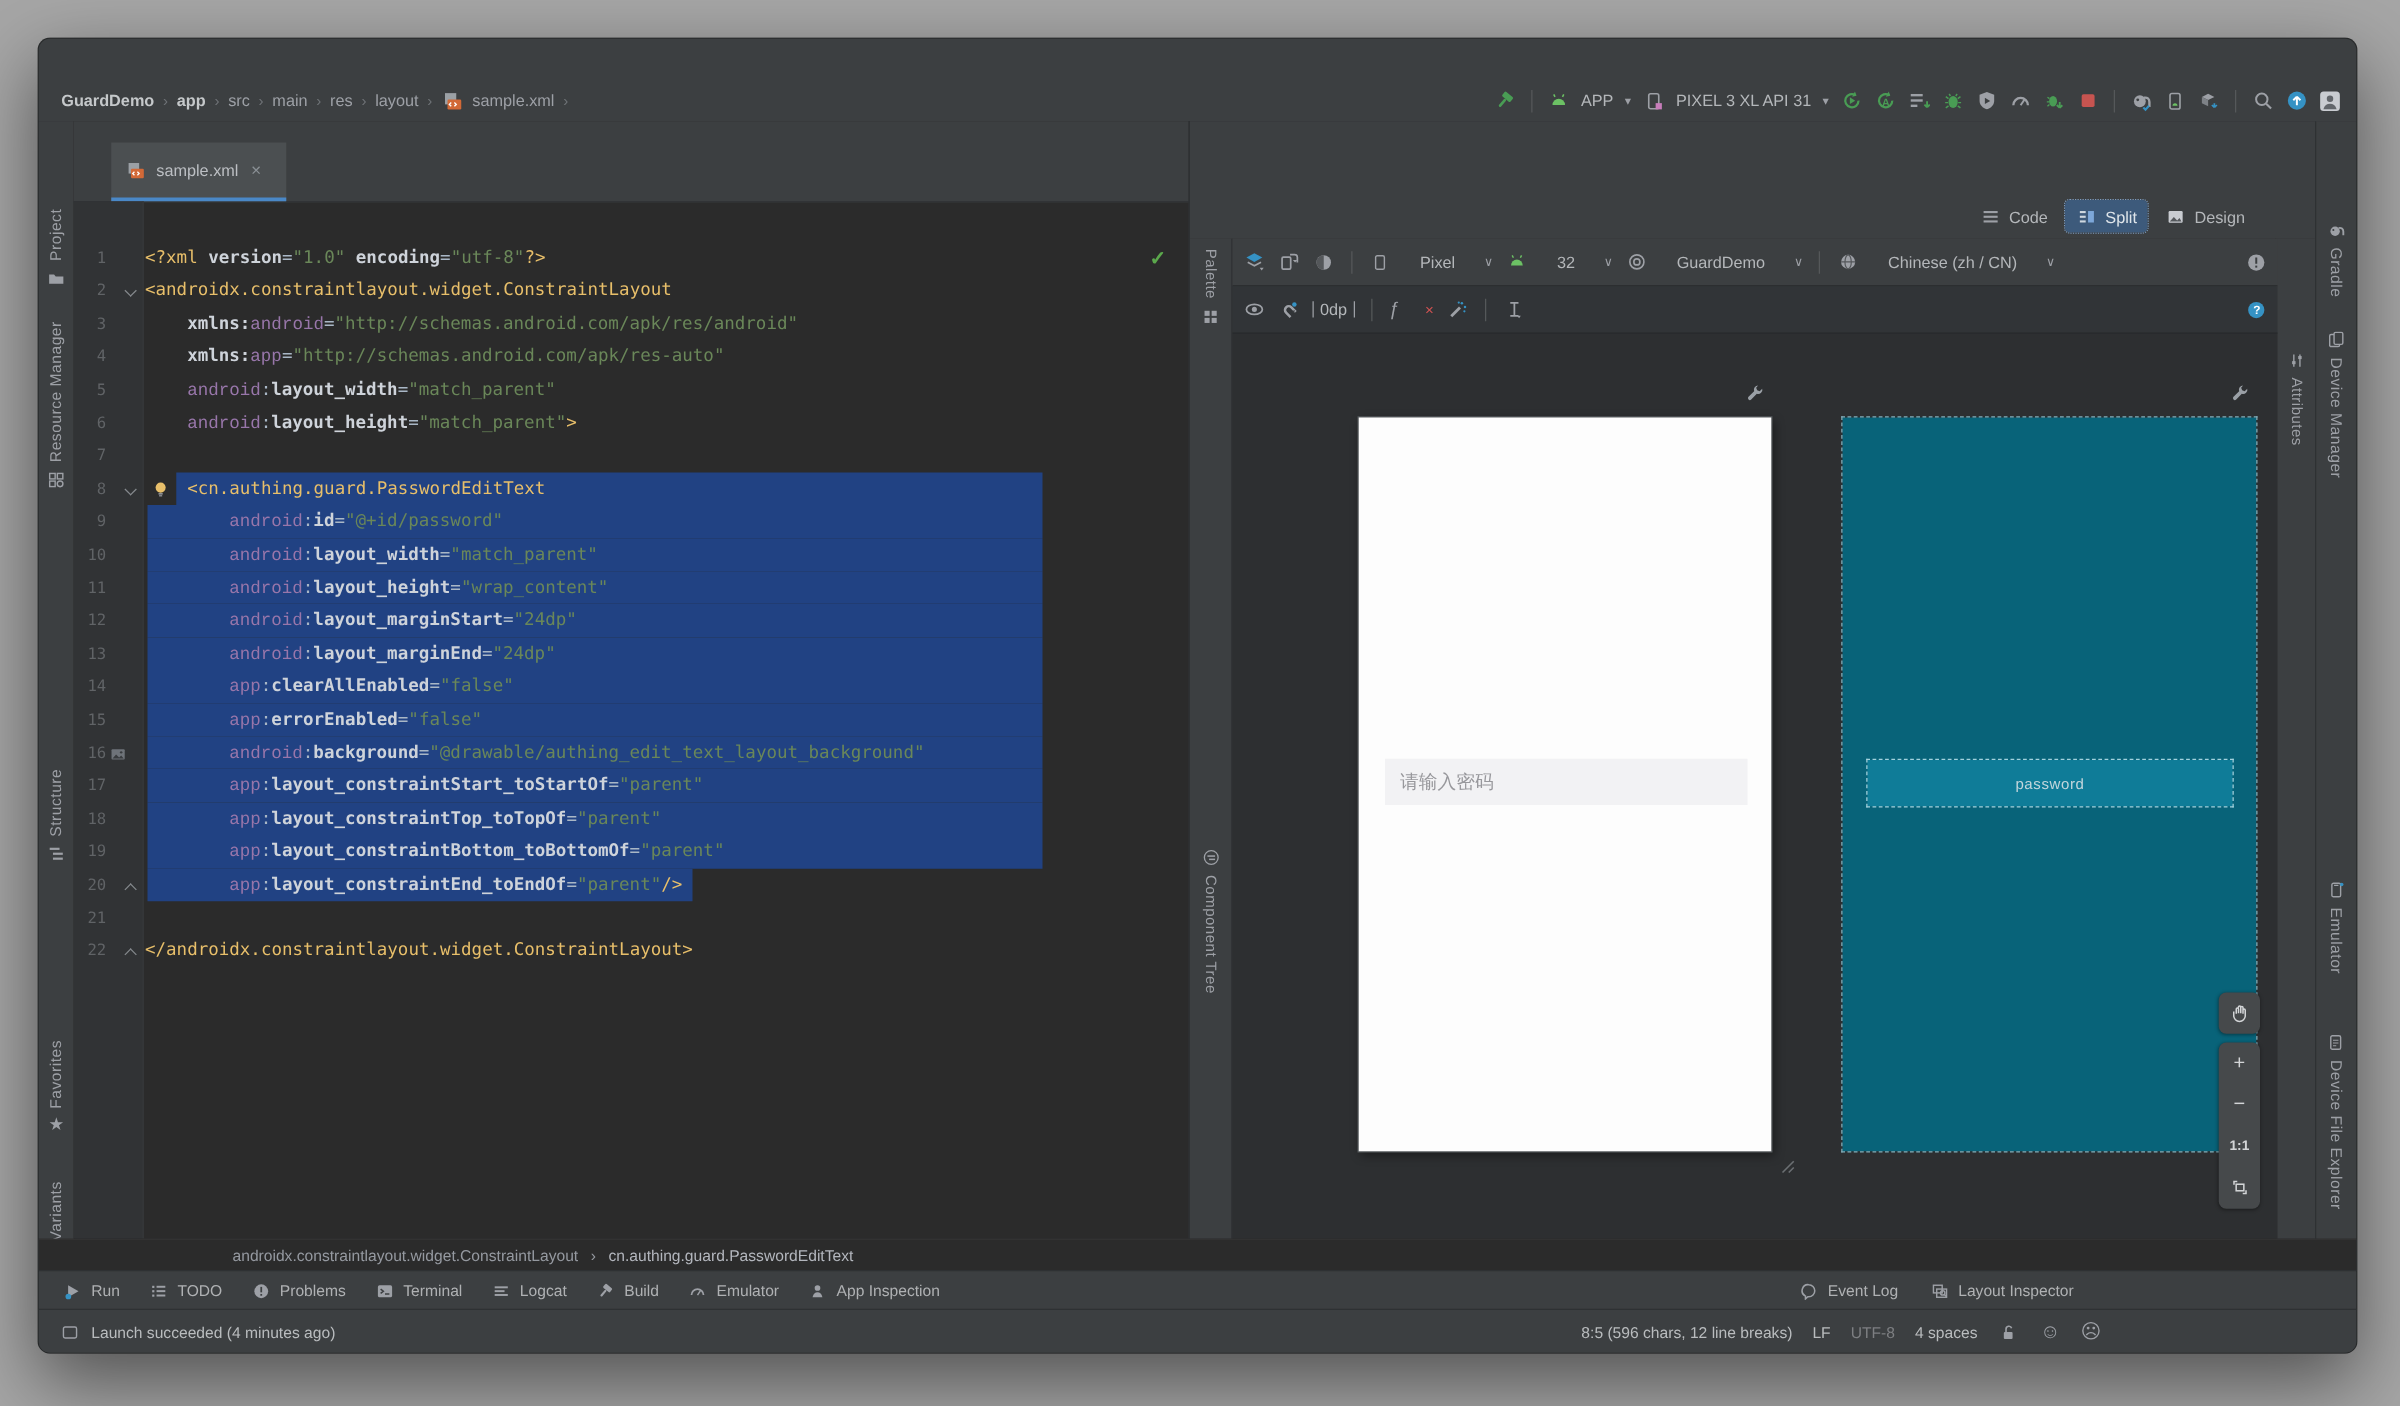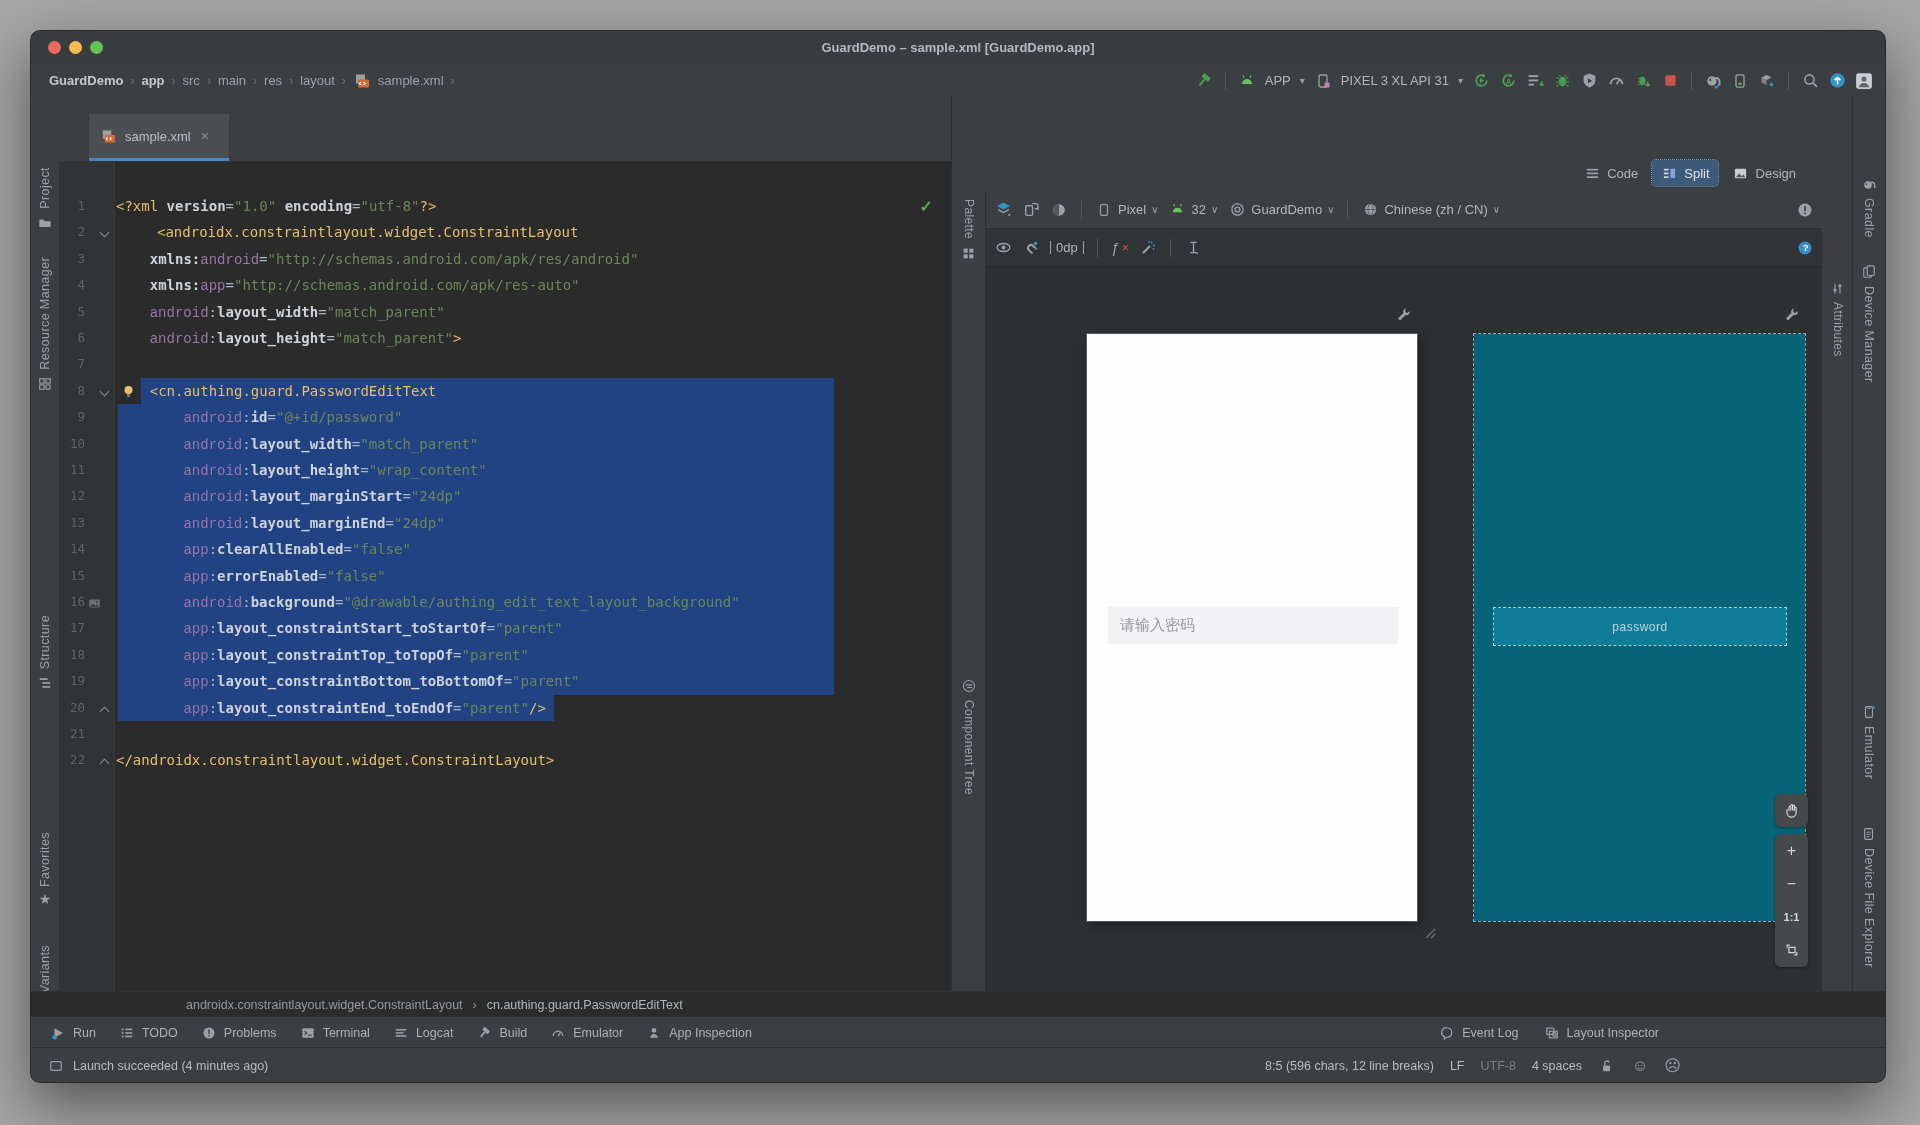--- a/index.html
+++ b/index.html
@@ -60,21 +60,21 @@
   .viewmodes{position:absolute;right:50px;bottom:5px;display:flex;align-items:center;gap:6px;font-size:13px;color:#b4b7ba;}
   .vm{display:flex;align-items:center;gap:6px;padding:4px 8px;border-radius:4px;}
   .vm.active{background:#3d5a7b;outline:1px dotted #7d9cc0;color:#dfe5ea;}
   .dstrip{position:absolute;top:94px;bottom:0;width:33px;background:#3c3f41;}
   .dstrip.l{left:0;border-right:1px solid #2e3133;}
   .dstrip.r{right:0;border-left:1px solid #2e3133;}
   .dstrip .vlabel{font-size:12px;}
   .drow{position:absolute;left:34px;right:32px;display:flex;align-items:center;gap:10px;padding:0 8px;box-sizing:border-box;}
   .drow1{top:94px;height:38px;background:#3c3f41;border-bottom:1px solid #2c2e30;}
   .drow2{top:132px;height:38px;background:#313437;border-bottom:1px solid #26282a;}
-  .dd{display:flex;align-items:center;gap:5px;color:#b4b7ba;font-size:13px;}
+  .dd{display:flex;align-items:center;gap:23px;color:#b4b7ba;font-size:13px;}
   .canvas{position:absolute;left:34px;top:170px;width:836px;bottom:0;background:#2d2f31;overflow:hidden;}
   .phone-white{position:absolute;left:101px;top:67px;width:330px;height:587px;background:#fdfdfd;box-shadow:0 0 0 1px #565a5d,2px 3px 8px rgba(0,0,0,.45);}
   .input-cn{position:absolute;left:21px;top:273px;width:290px;height:37px;background:#f2f2f4;display:flex;align-items:center;
             padding-left:12px;box-sizing:border-box;color:#98989c;font-size:15px;}
   .phone-bp{position:absolute;left:488px;top:67px;width:331px;height:587px;background:#086379;outline:1px dashed rgba(160,220,235,.75);}
   .bp-box{position:absolute;left:20px;top:274px;width:292px;height:37px;background:#0f7c98;outline:1px dashed rgba(190,230,240,.85);
           display:flex;align-items:center;justify-content:center;color:#c2d6dc;font-size:12px;letter-spacing:.5px;}
   .wrench{position:absolute;top:38px;width:16px;height:18px;}
   .zoombtn{position:absolute;left:789px;width:33px;background:#46494b;border-radius:6px;box-shadow:0 1px 3px rgba(0,0,0,.4);
            display:flex;flex-direction:column;align-items:center;}
@@ -95,28 +95,20 @@
   .status-left{display:flex;align-items:center;gap:8px;padding-left:16px;}
   .status-right{margin-left:auto;display:flex;align-items:center;gap:16px;padding-right:204px;}
   .dim{color:#7d7f82;}
   .brk{display:inline-block;padding:0 5px;border-left:1px solid #9da0a6;border-right:1px solid #9da0a6;height:13px;line-height:13px;}
 </style>
 </head>
 <body>
 
 <div class="window">
 
-  <div class="titlebar">
-    <div class="dots">
-      <div class="dot r"></div>
-      <div class="dot y"></div>
-      <div class="dot g"></div>
-    </div>
-    <div class="wtitle">GuardDemo – sample.xml [GuardDemo.app]</div>
-  </div>
 
   <div class="navbar">
     <div class="crumbs">
       <span class="b">GuardDemo</span>
       <span class="sep">›</span>
       <span class="b">app</span>
       <span class="sep">›</span>
       <span>src</span>
       <span class="sep">›</span>
       <span>main</span>
@@ -340,21 +332,21 @@
               </svg>
             </span>
           <span class="name">sample.xml</span>
           <span class="close">×</span>
         </div>
       </div>
       <div class="code-area">
         <div class="gutter"></div>
         <div id="code-lines">
             <div class="cl" style="top: 32px;"><span class="num">1</span><span class="txt" style="left: 57px;"><span class="c-tag">&lt;?xml </span><span class="c-attr">version</span><span class="c-eq">=</span><span class="c-val">"1.0"</span><span class="c-pl"> </span><span class="c-attr">encoding</span><span class="c-eq">=</span><span class="c-val">"utf-8"</span><span class="c-tag">?&gt;</span></span></div>
-            <div class="cl" style="top: 58.4px;"><span class="num">2</span><span class="fold down"></span><span class="txt" style="left: 57px; padding-left: 41px;"><span class="c-tag">&lt;androidx.constraintlayout.widget.ConstraintLayout</span></span></div>
+            <div class="cl" style="top: 58.4px;"><span class="num">2</span><span class="fold down"></span><span class="txt" style="left: 57px;"><span class="c-tag">&lt;androidx.constraintlayout.widget.ConstraintLayout</span></span></div>
             <div class="cl" style="top: 84.8px;"><span class="num">3</span><span class="txt" style="left: 90.72px;"><span class="c-attr">xmlns:</span><span class="c-ns">android</span><span class="c-eq">=</span><span class="c-val">"http://schemas.android.com/apk/res/android"</span></span></div>
             <div class="cl" style="top: 111.2px;"><span class="num">4</span><span class="txt" style="left: 90.72px;"><span class="c-attr">xmlns:</span><span class="c-ns">app</span><span class="c-eq">=</span><span class="c-val">"http://schemas.android.com/apk/res-auto"</span></span></div>
             <div class="cl" style="top: 137.6px;"><span class="num">5</span><span class="txt" style="left: 90.72px;"><span class="c-ns">android</span><span class="c-eq">:</span><span class="c-attr">layout_width</span><span class="c-eq">=</span><span class="c-val">"match_parent"</span></span></div>
             <div class="cl" style="top: 164px;"><span class="num">6</span><span class="txt" style="left: 90.72px;"><span class="c-ns">android</span><span class="c-eq">:</span><span class="c-attr">layout_height</span><span class="c-eq">=</span><span class="c-val">"match_parent"</span><span class="c-tag">&gt;</span></span></div>
             <div class="cl" style="top: 190.4px;"><span class="num">7</span><span class="txt" style="left: 57px;"></span></div>
             <div class="cl" style="top: 216.8px;"><div class="selbg" style="left: 82px; width: 693px;"></div><span class="num">8</span><span class="fold down"></span><span class="ic gico" style="left: 60px;"><svg viewBox="0 0 16 16" width="15" height="15">
                   <circle cx="8" cy="6.5" r="4.3" fill="#e8bf6a"></circle>
                   <rect x="6.2" y="11.2" width="3.6" height="1.2" fill="#9da0a6"></rect>
                   <rect x="6.7" y="13" width="2.6" height="1" fill="#9da0a6"></rect>
                 </svg></span><span class="txt" style="left: 90.72px;"><span class="c-tag">&lt;cn.authing.guard.PasswordEditText</span></span></div>

